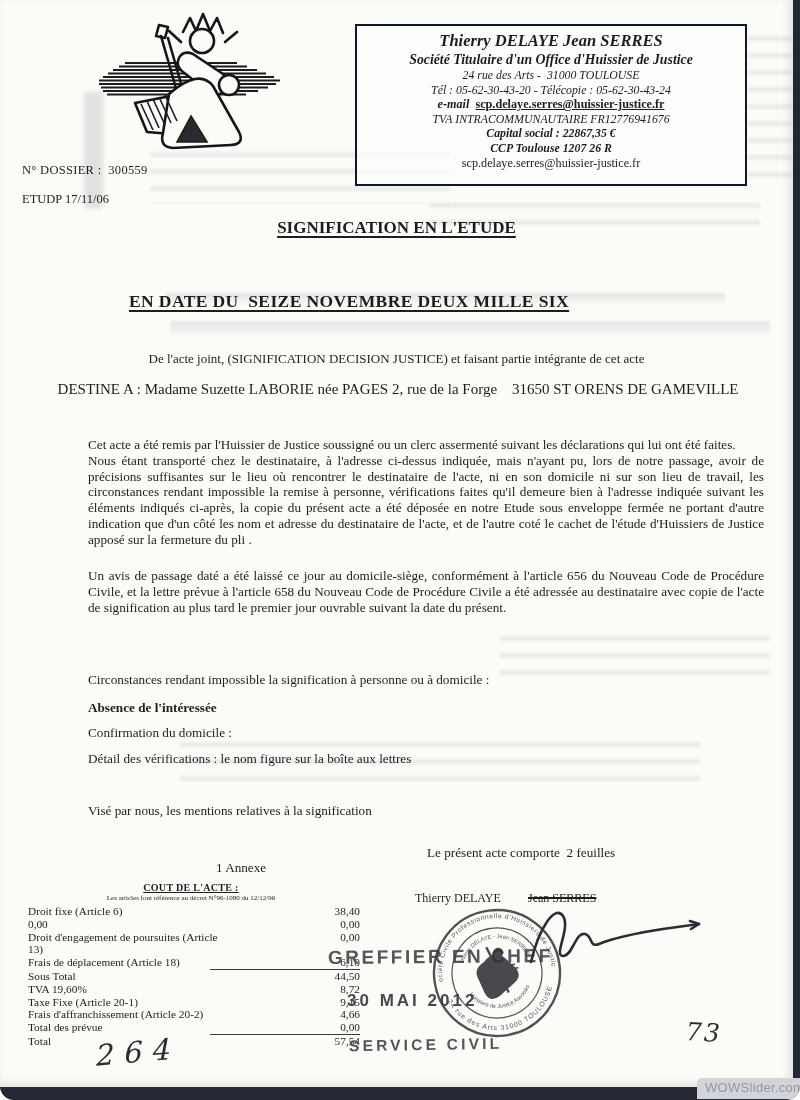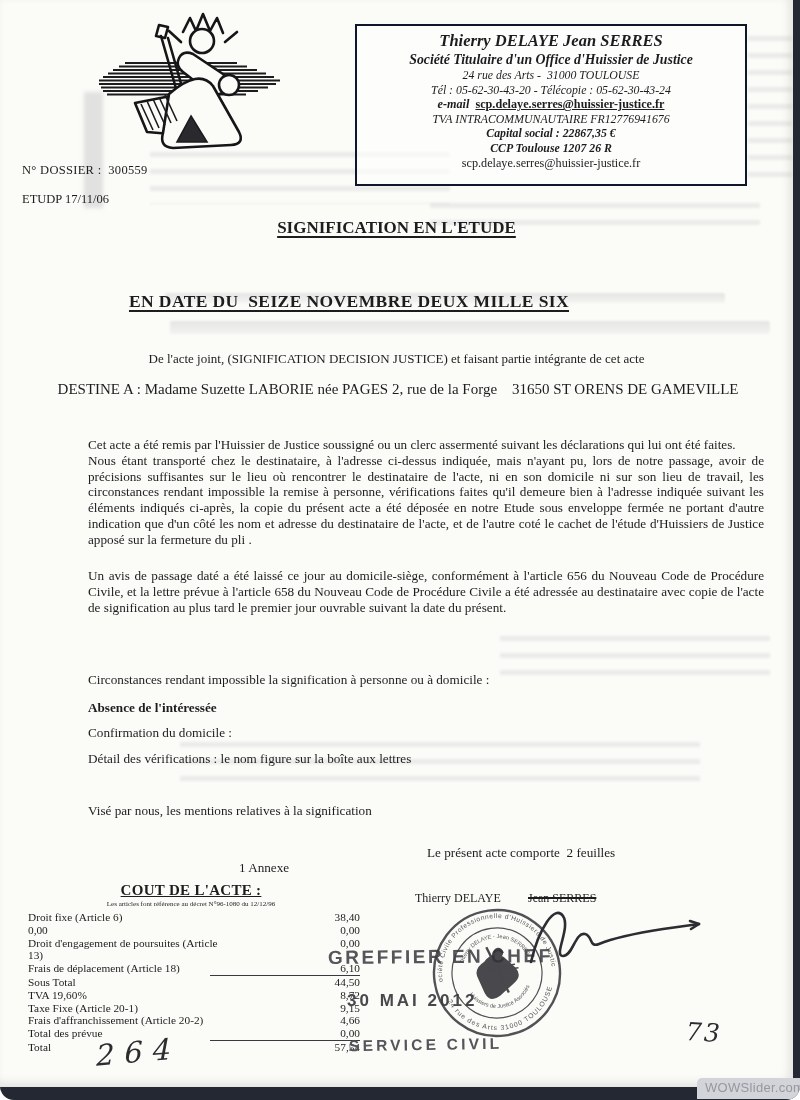--- a/index.html
+++ b/index.html
@@ -36,26 +36,26 @@
 
   .paras{left:88px;top:437px;width:676px;font-size:13.2px;line-height:15.8px;text-align:justify;}
   .p3{left:88px;top:568px;width:676px;font-size:13.2px;line-height:15.8px;text-align:justify;}
   .line{font-size:13.2px;margin-top:45px;}
   .circonstances{left:88px;top:627px;}
   .absence{left:88px;top:655px;font-weight:bold;text-align:center;}
   .confirmation{left:88px;top:680px;}
   .detail{left:88px;top:706px;}
   .vise{left:88px;top:758px;}
   .feuilles{left:427px;top:800px;}
-  .annexe{left:239px;top:815px;}
+  .annexe{left:216px;top:815px;}
 
   
   .cost{left:28px;top:882px;width:332px;}
   .cost-head{width:270px;margin-left:28px;text-align:center;}
-  .cost-title{font-size:15px;font-weight:bold;text-decoration:underline;letter-spacing:.3px;}
+  .cost-title{font-size:10px;font-weight:bold;text-decoration:underline;letter-spacing:.3px;}
   .cost-sub{font-size:7px;margin-top:1px;}
   .cost-rows{margin-top:3px;}
   .cost-row{display:flex;justify-content:space-between;font-size:11.3px;line-height:12.8px;}
   .cost-row .val{width:150px;text-align:right;}
   .cost-row.rule .val{border-bottom:1px solid #3a3a3e;}
 
   
   .tax{left:415px;top:889px;font-size:12px;}
   .tax .names{position:relative;margin-top:2px;width:260px;}
   .tax .n2{position:absolute;left:113px;top:0;text-decoration:line-through;text-decoration-thickness:2px;}

